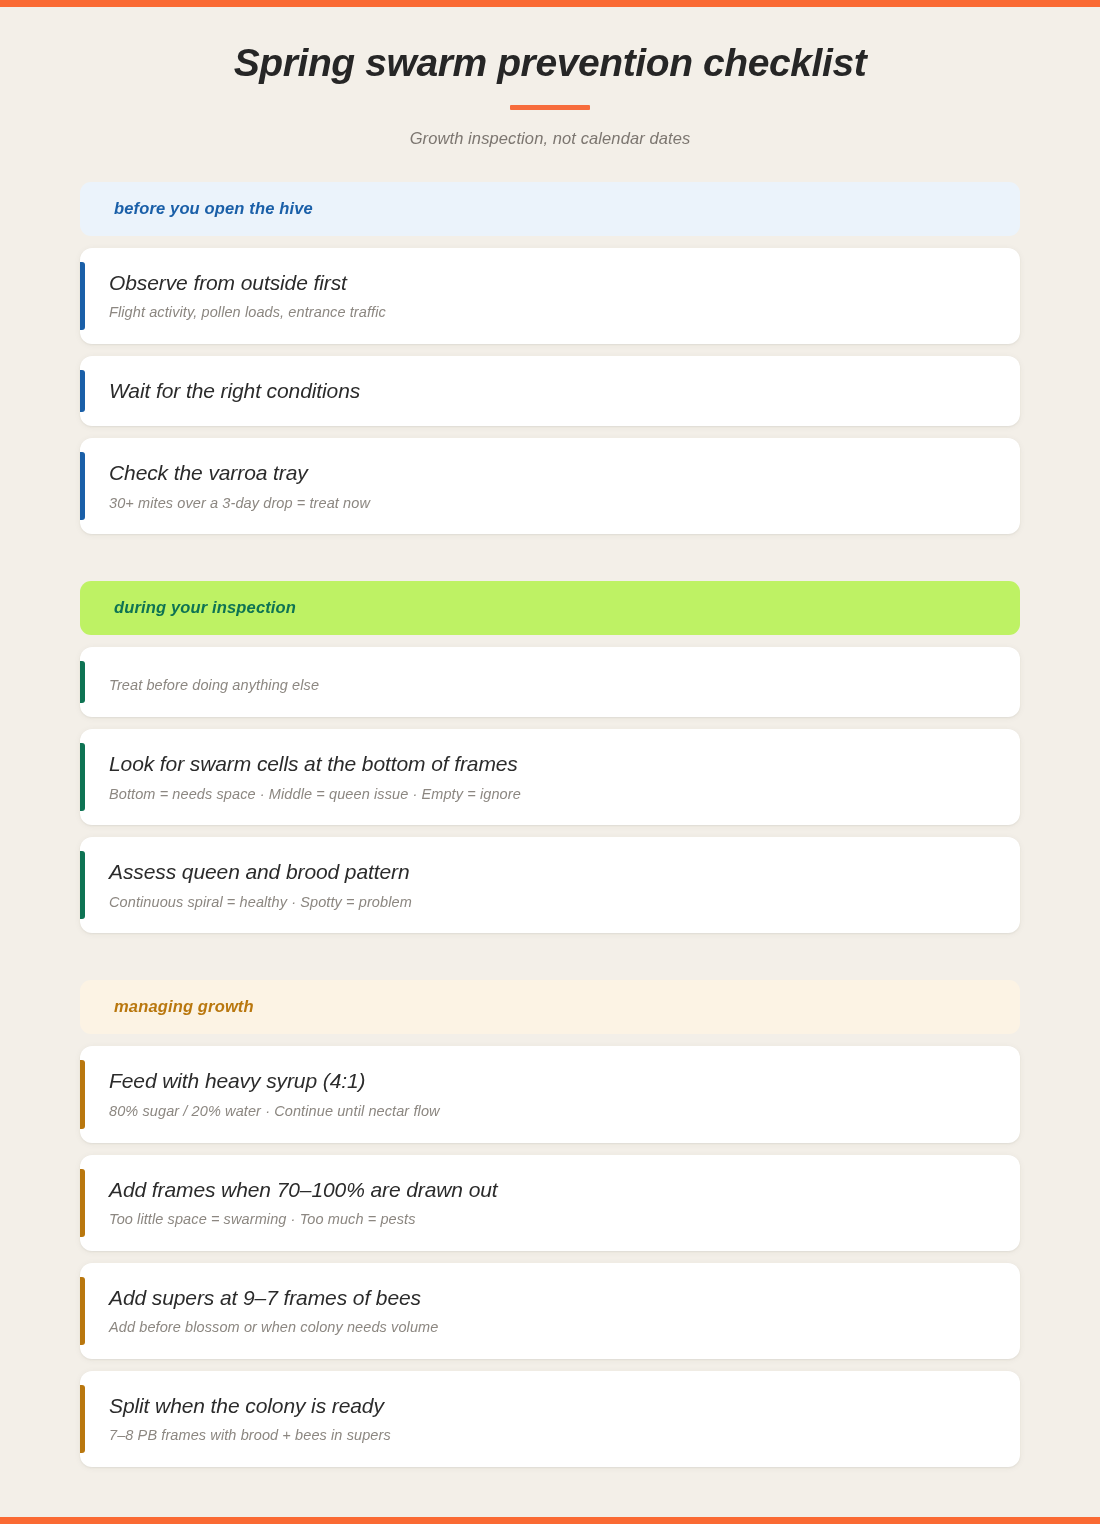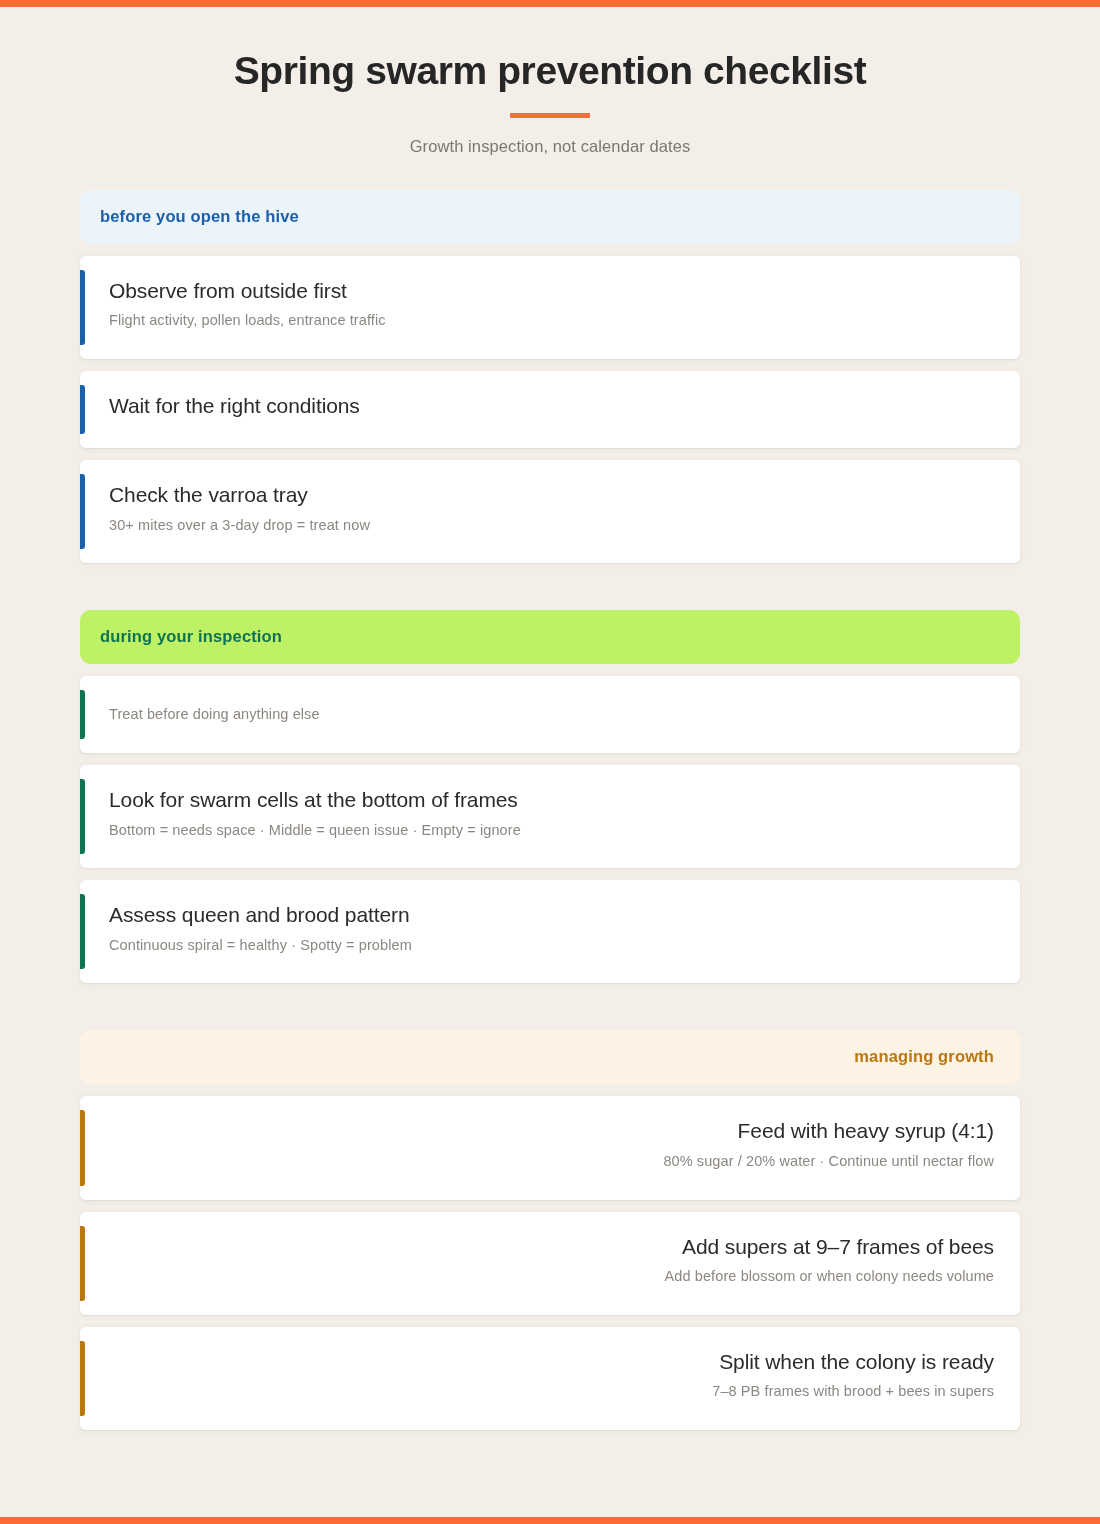--- a/index.html
+++ b/index.html
@@ -22,25 +22,26 @@
     left: 0;
     width: 1100px;
     height: 7px;
     background: #FA6A33;
   }
   .edge-bar.top { top: 0; }
   .edge-bar.bottom { bottom: 0; }
 
   .page {
     position: absolute;
-    top: 15px;
+    top: 7px;
     left: 0;
     width: 1100px;
     height: 1510px;
     box-sizing: border-box;
+    font-style: italic;
   }
 
   
   .header {
     padding-top: 33px;
     text-align: center;
   }
   .page-title {
     font-size: 39px;
     font-weight: bold;
@@ -63,47 +64,47 @@
     letter-spacing: 0.1px;
   }
 
   
   .sections {
     margin-top: 34px;
     padding: 0 80px;
     box-sizing: border-box;
   }
   .section { margin-bottom: 47px; }
-  .section:last-of-type { margin-bottom: 0; text-align: right; }
+  .section:last-of-type { margin-bottom: 0; }
 
   .section-header {
     border-radius: 11px;
-    padding: 17px 26px 18px 20px;
+    padding: 17px 26px 18px 34px;
     box-sizing: border-box;
     margin-bottom: 12px;
   }
   .section-header-label {
     font-size: 16.5px;
     font-weight: bold;
     letter-spacing: 0.15px;
   }
 
   .section.blue  .section-header { background: #EBF3FB; }
   .section.blue  .section-header-label { color: #1A5FA8; }
   .section.green .section-header { background: #bef264; }
   .section.green .section-header-label { color: #0E7353; }
   .section.amber .section-header { background: #FCF3E4; }
   .section.amber .section-header-label { color: #B9770E; }
 
   
   .card {
     position: relative;
     background: #FFFFFF;
-    border-radius: 6px;
-    padding: 22px 26px 29px 29px;
+    border-radius: 12px;
+    padding: 22px 26px 22px 29px;
     box-sizing: border-box;
     margin-bottom: 12px;
     box-shadow: 0 1px 2px rgba(60,50,40,0.07), 0 1px 7px rgba(60,50,40,0.05);
   }
   .card:last-child { margin-bottom: 0; }
 
   .card-accent {
     position: absolute;
     left: 0;
     top: 14px;
@@ -194,20 +195,25 @@
       <div class="section-header">
         <span class="section-header-label">managing growth</span>
       </div>
 
       <div class="card">
         <span class="card-accent"></span>
         <div class="card-title">Feed with heavy syrup (4:1)</div>
         <div class="card-sub">80% sugar / 20% water  ·  Continue until nectar flow</div>
       </div>
 
+      <div class="card">
+        <span class="card-accent"></span>
+        <div class="card-title">Add frames when 70–100% are drawn out</div>
+        <div class="card-sub">Too little space = swarming  ·  Too much = pests</div>
+      </div>
 
       <div class="card">
         <span class="card-accent"></span>
         <div class="card-title">Add supers at 9–7 frames of bees</div>
         <div class="card-sub">Add before blossom or when colony needs volume</div>
       </div>
 
       <div class="card">
         <span class="card-accent"></span>
         <div class="card-title">Split when the colony is ready</div>

